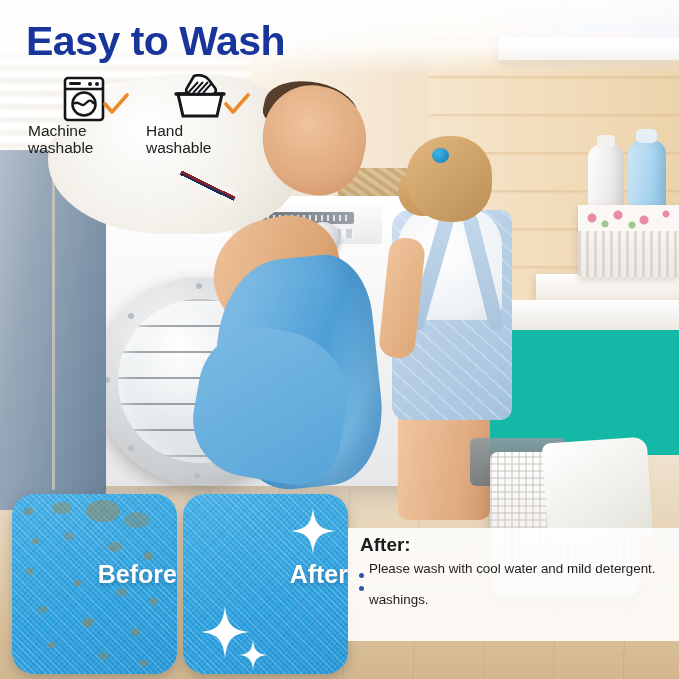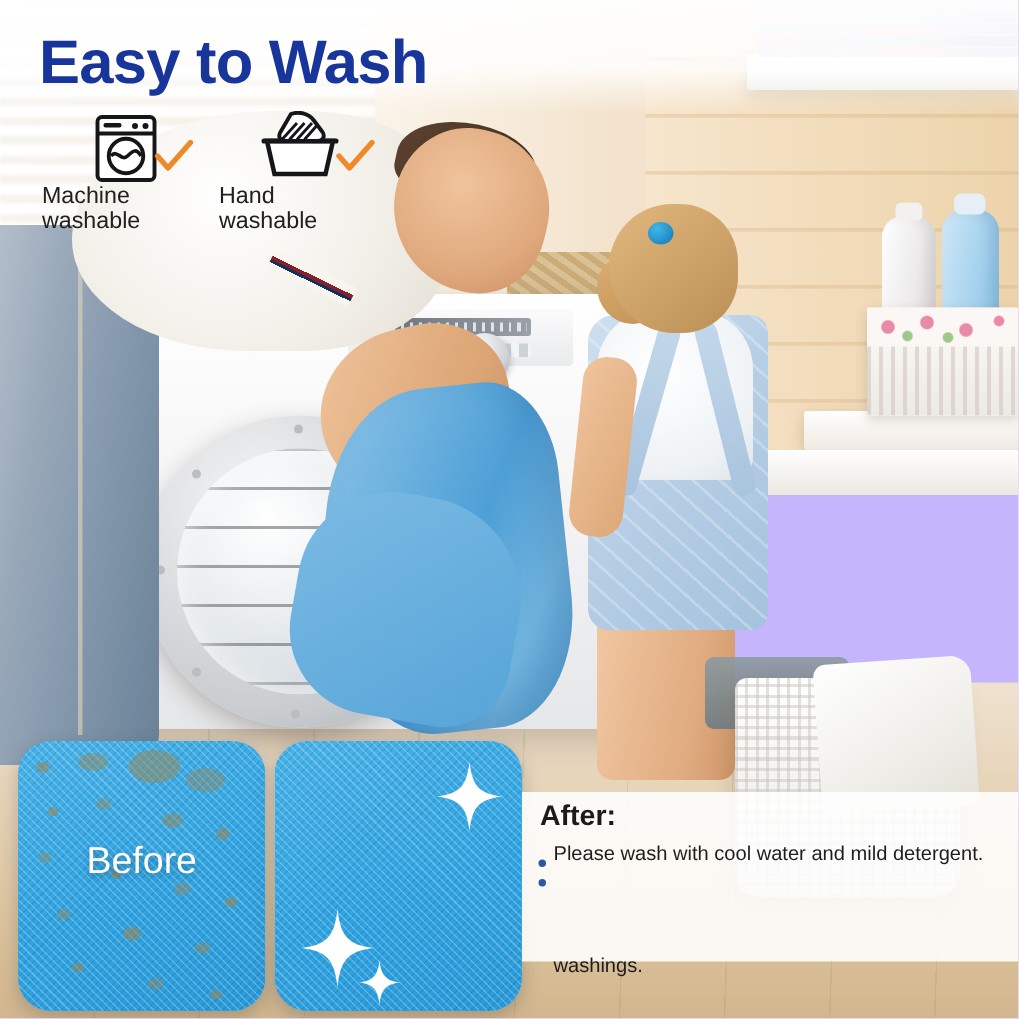--- a/index.html
+++ b/index.html
@@ -1,19 +1,19 @@
 <!DOCTYPE html>
 <html><head>
 <meta charset="utf-8">
 <style>
   html,body{margin:0;padding:0;background:#fff;}
   body{font-family:"Liberation Sans", sans-serif;}
   #stage{
     position:relative;width:679px;height:679px;overflow:hidden;
-    background:#c4b5fd;
+    background:#14b8a6;
   }
   
   .scene{position:absolute;inset:0;overflow:hidden;}
   
   .wall{
     position:absolute;left:0;top:0;width:679px;height:300px;
     background:
       linear-gradient(90deg,#ffffff 0%,#fdf8f1 30%,#f7ecdc 48%,#f3e3cd 60%,#f0dcc2 100%);
   }
   .planks{
@@ -259,40 +259,40 @@
       repeating-linear-gradient(45deg,rgba(255,255,255,.22) 0 1px,transparent 1px 4px),
       repeating-linear-gradient(-45deg,rgba(0,70,120,.14) 0 1px,transparent 1px 4px),
       linear-gradient(160deg,#49b3e8,#2fa3e0 60%,#2b9ad8);
     box-shadow:0 4px 12px rgba(60,70,80,.3);
     overflow:hidden;
   }
   .pad-before{left:12px;}
   .pad-after{left:183px;}
   .stain{position:absolute;border-radius:50%;background:#9c8552;opacity:.55;filter:blur(.4px);}
   .pad-label{
-    position:absolute;left:0;width:100%;top:66px;text-align:center;
-    color:#fff;font-size:25px;font-weight:normal;
+    position:absolute;left:0;width:100%;top:66px;text-align:right;
+    color:#fff;font-size:25px;font-weight:bold;
     text-shadow:0 2px 4px rgba(0,40,70,.35);
   }
   
   .tips-panel{
     position:absolute;left:348px;top:528px;width:331px;height:113px;
     background:rgba(255,255,255,.88);
   }
   .tips-title{
     position:absolute;left:12px;top:6px;font-size:19px;font-weight:bold;color:#1b1b1b;
   }
   .tips-list{position:absolute;left:6px;top:33px;width:322px;}
   .tip-row{display:flex;align-items:flex-end;margin-bottom:1px;}
   .tip-dot{
     width:5px;height:5px;border-radius:50%;background:#2a57a8;
     margin:7px 5px 0 5px;flex:0 0 auto;
   }
   .tip-txt{font-size:13.4px;line-height:16.5px;color:#1d1d1d;}
-  .tip-indent{margin-left:15px;margin-top:44px;}
+  .tip-indent{margin-left:15px;}
 </style>
 </head>
 <body>
 
 <div id="stage">
 
   <div class="scene">
     <div class="wall"></div>
     <div class="blinds"></div>
     <div class="planks"></div>
@@ -424,20 +424,21 @@
   <div class="pad pad-after">
     <svg style="position:absolute;left:108px;top:14px;" width="44" height="46" viewBox="0 0 44 46">
       <path d="M22 0 C24 16 28 21 44 23 C28 25 24 30 22 46 C20 30 16 25 0 23 C16 21 20 16 22 0 Z" fill="#fff"></path>
     </svg>
     <svg style="position:absolute;left:18px;top:112px;" width="48" height="52" viewBox="0 0 48 52">
       <path d="M24 0 C26 18 31 24 48 26 C31 28 26 34 24 52 C22 34 17 28 0 26 C17 24 22 18 24 0 Z" fill="#fff"></path>
     </svg>
     <svg style="position:absolute;left:56px;top:146px;" width="28" height="30" viewBox="0 0 28 30">
       <path d="M14 0 C15 10 18 14 28 15 C18 16 15 20 14 30 C13 20 10 16 0 15 C10 14 13 10 14 0 Z" fill="#fff"></path>
     </svg>
+    <div class="pad-label">After</div>
   </div>
 
   <div class="tips-panel">
     <div class="tips-title">After:</div>
     <div class="tips-list">
 
       <div class="tip-row">
         <div class="tip-dot"></div>
         <div class="tip-txt">Please wash with cool water and mild detergent.</div>
       </div>

